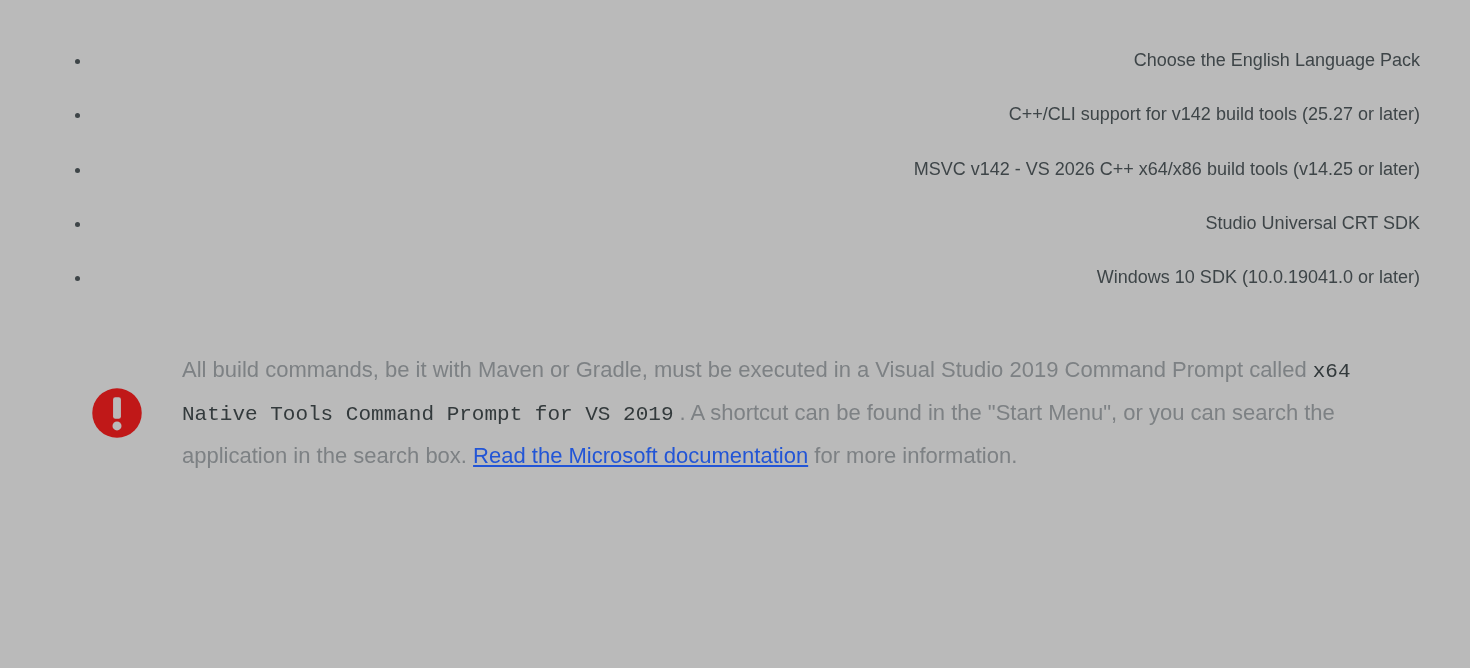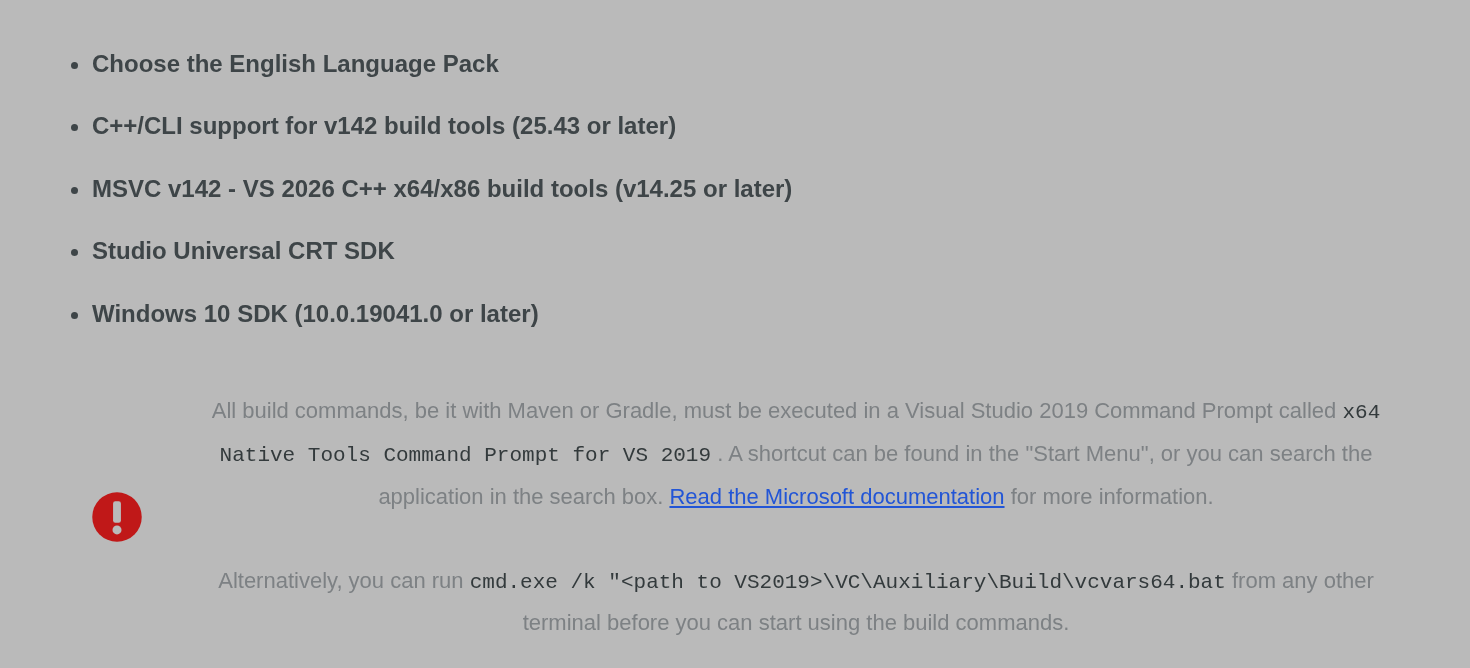--- a/index.html
+++ b/index.html
@@ -14,33 +14,33 @@
   }
   .content {
     padding: 48px 50px 0 50px;
   }
   ul.reqs {
     margin: 0 0 30px 0;
     padding-left: 42px;
     list-style: disc;
   }
   ul.reqs li {
-    font-size: 24px;
+    font-size: 18px;
     line-height: 1.35;
     margin: 0 0 30px 0;
     color: #3e4548;
-    font-weight: 700;
+    font-weight: 400;
+    text-align: right;
   }
   .admonition {
     display: flex;
     align-items: center;
     gap: 38px;
     padding: 30px 10px 10px 40px;
     color: #7d8184;
-    text-align: center;
   }
   .adm-icon {
     flex: 0 0 auto;
     display: flex;
     align-items: center;
     justify-content: center;
   }
   .adm-icon svg {
     width: 54px;
     height: 54px;
@@ -70,21 +70,21 @@
     text-decoration: underline;
   }
 </style>
 </head>
 <body>
 
 <div class="content">
 
   <ul class="reqs">
     <li>Choose the English Language Pack</li>
-    <li>C++/CLI support for v142 build tools (25.43 or later)</li>
+    <li>C++/CLI support for v142 build tools (25.27 or later)</li>
     <li>MSVC v142 - VS 2026 C++ x64/x86 build tools (v14.25 or later)</li>
     <li>Studio Universal CRT SDK</li>
     <li>Windows 10 SDK (10.0.19041.0 or later)</li>
   </ul>
 
   <div class="admonition">
     <div class="adm-icon">
       <svg viewBox="0 0 48 48" aria-hidden="true">
         <circle cx="24" cy="24" r="22" fill="#c01818"></circle>
         <rect x="20.5" y="10" width="7" height="19" rx="2" fill="#bababa"></rect>
@@ -92,21 +92,16 @@
       </svg>
     </div>
     <div class="adm-body">
       <p>
         <span>All build commands, be it with Maven or Gradle, must be executed in a Visual Studio 2019 Command Prompt called </span>
         <code class="inline">x64 Native Tools Command Prompt for VS 2019</code>
         <span>. A shortcut can be found in the "Start Menu", or you can search the application in the search box. </span>
         <a href="#" class="doclink">Read the Microsoft documentation</a>
         <span> for more information.</span>
       </p>
-      <p>
-        <span>Alternatively, you can run </span>
-        <code class="inline">cmd.exe /k "&lt;path to VS2019&gt;\VC\Auxiliary\Build\vcvars64.bat</code>
-        <span> from any other terminal before you can start using the build commands.</span>
-      </p>
     </div>
   </div>
 
 </div>
 
 </body></html>

